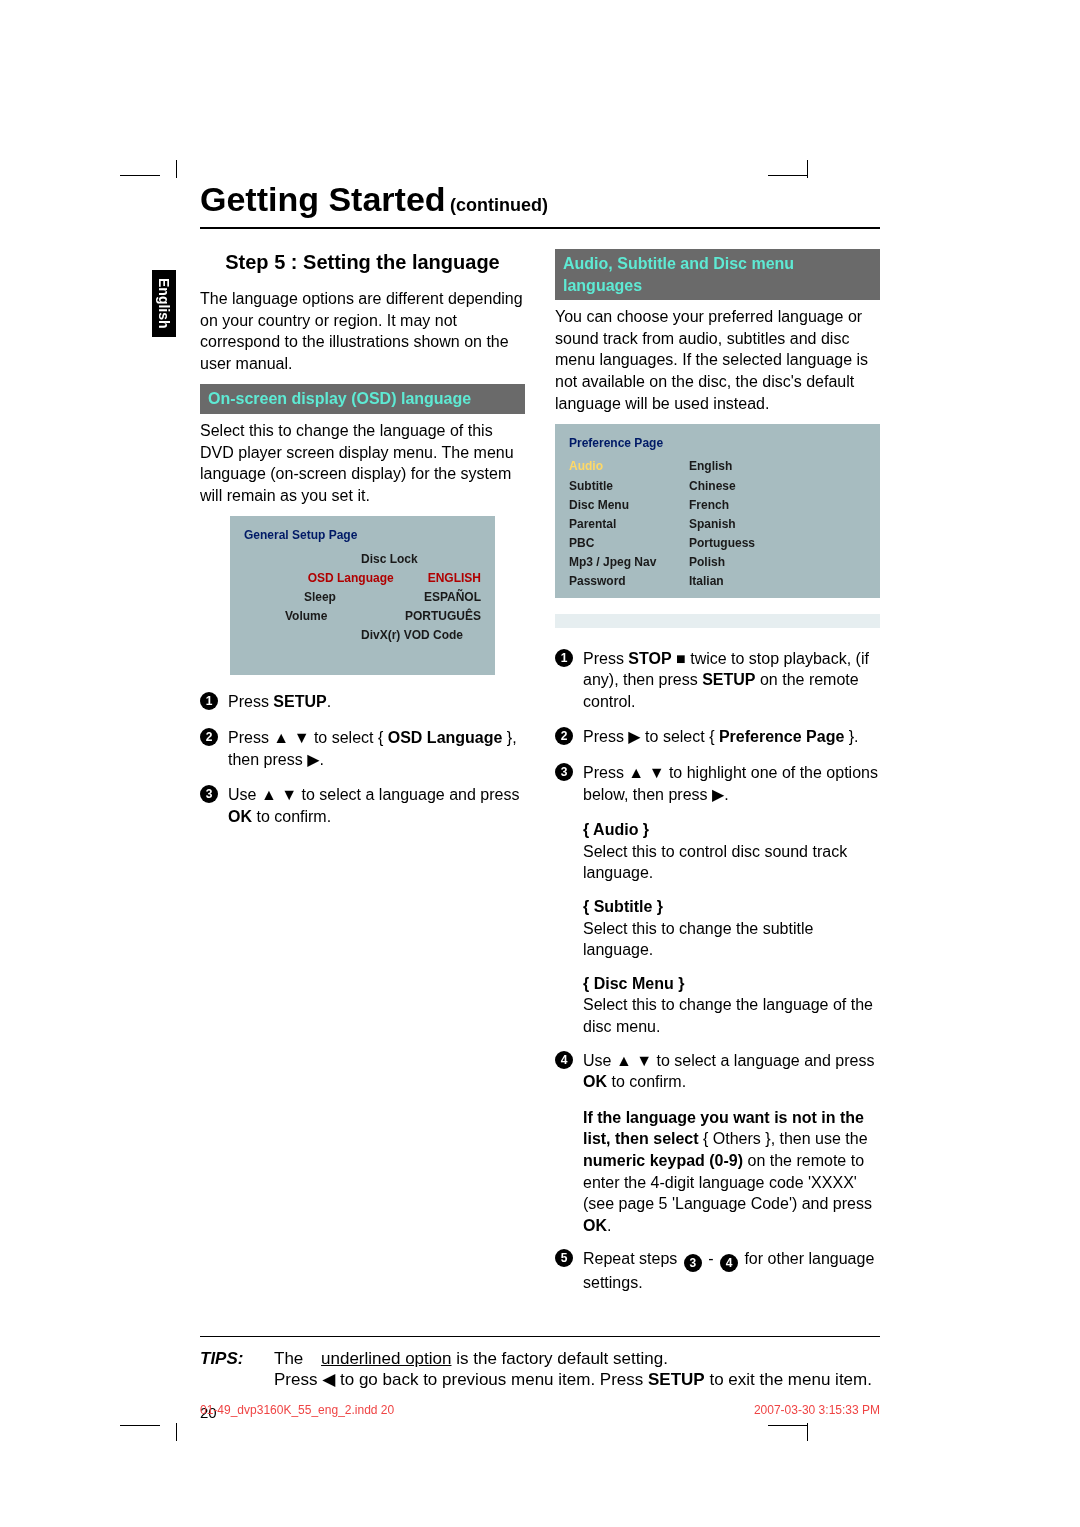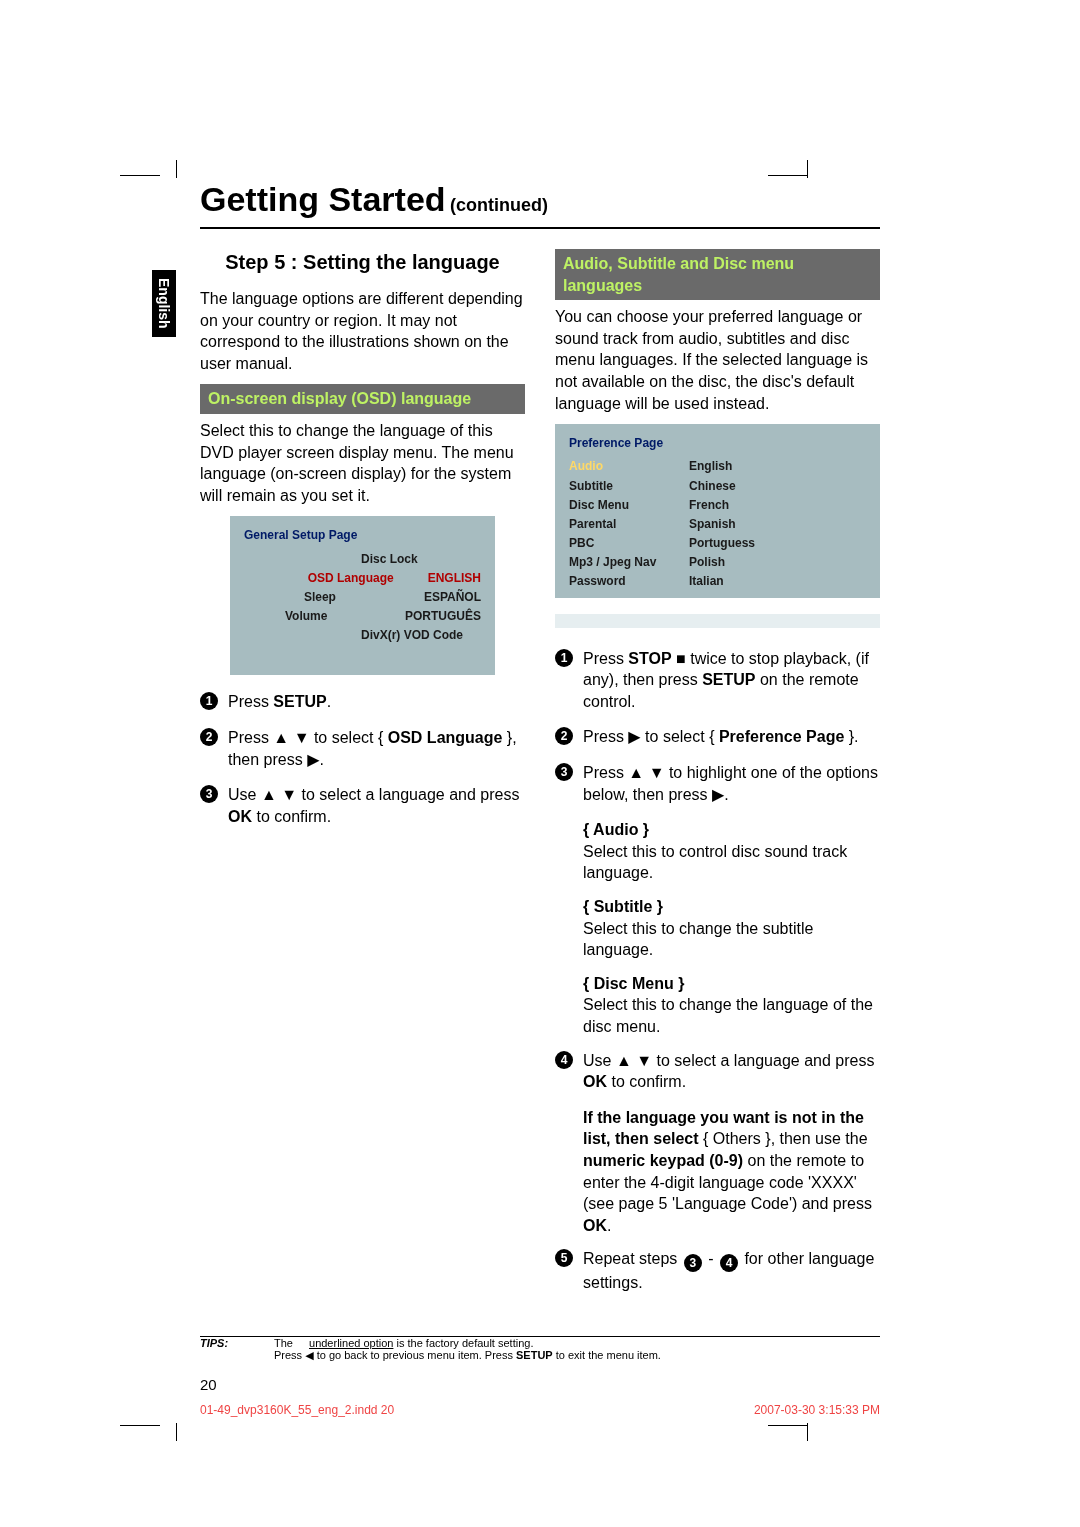--- a/index.html
+++ b/index.html
@@ -34,21 +34,21 @@
     gap: 30px;
     margin-top: 20px;
     font-size: 16px;
     line-height: 1.35;
   }
   .col { flex: 1; }
   h2 { font-size: 20px; font-weight: bold; margin-bottom: 12px; text-align: center; }
   p { margin-bottom: 10px; }
   .section-head {
     background: #6a6a6a;
-    color: #bef264;
+    color: #5eead4;
     font-weight: bold;
     padding: 4px 8px;
     font-size: 16px;
     margin-bottom: 6px;
   }
   .osd-box, .pref-box {
     background: #a7bcc0;
     font-size: 12px;
     font-weight: bold;
     padding: 10px 14px 30px 14px;
@@ -80,21 +80,21 @@
     line-height: 18px;
   }
   .bullet.inline {
     position: static;
     display: inline-block;
     vertical-align: -3px;
     margin: 0 2px;
   }
   .opt-block { margin-left: 28px; margin-bottom: 12px; }
   .opt-head { font-weight: bold; }
-  .tips-rule { border-top: 1px solid #000; margin-top: 28px; padding-top: 0; font-size: 11px; font-style: italic; display: flex; gap: 24px; }
+  .tips-rule { border-top: 1px solid #000; margin-top: 28px; padding-top: 12px; font-size: 17px; font-style: italic; display: flex; gap: 24px; }
   .tips-label { font-weight: bold; width: 50px; }
   .tips-body { flex: 1; font-style: normal; }
   .underline { text-decoration: underline; margin-left: 13px; }
   .page-num { font-size: 15px; margin-top: 14px; }
   .footer-meta {
     position: absolute;
     left: 200px; right: 200px;
     bottom: 110px;
     display: flex;
     justify-content: space-between;

